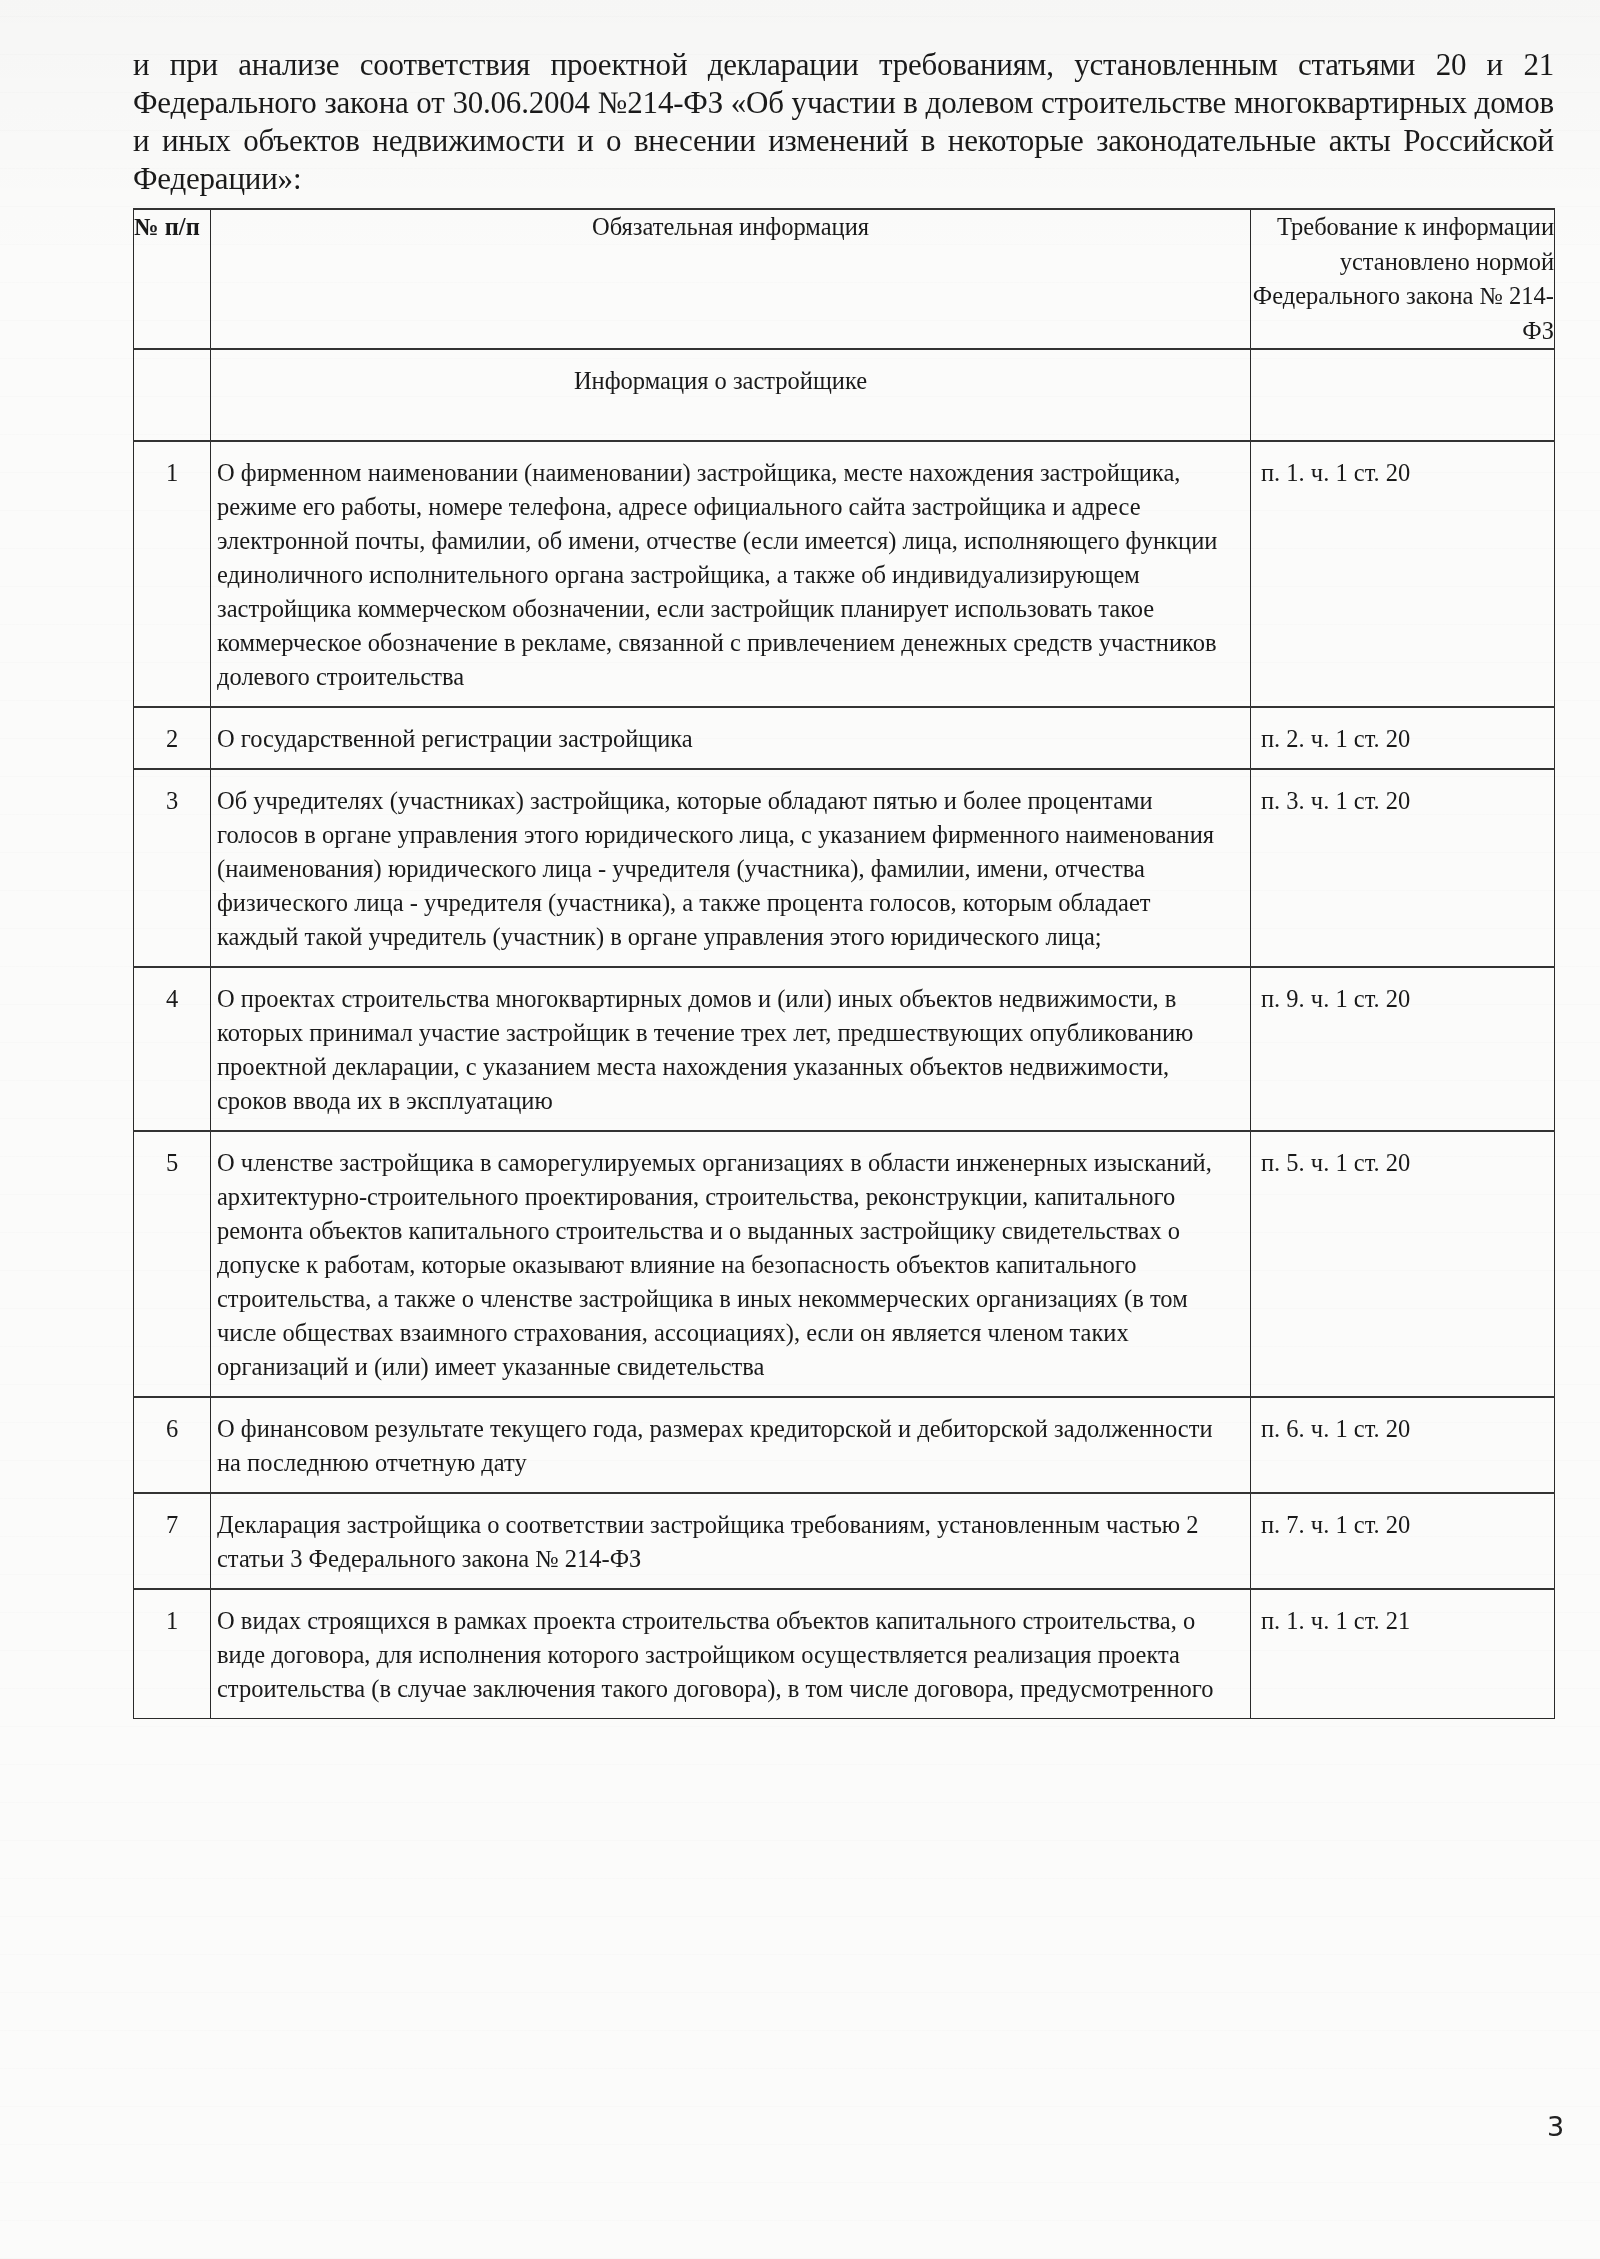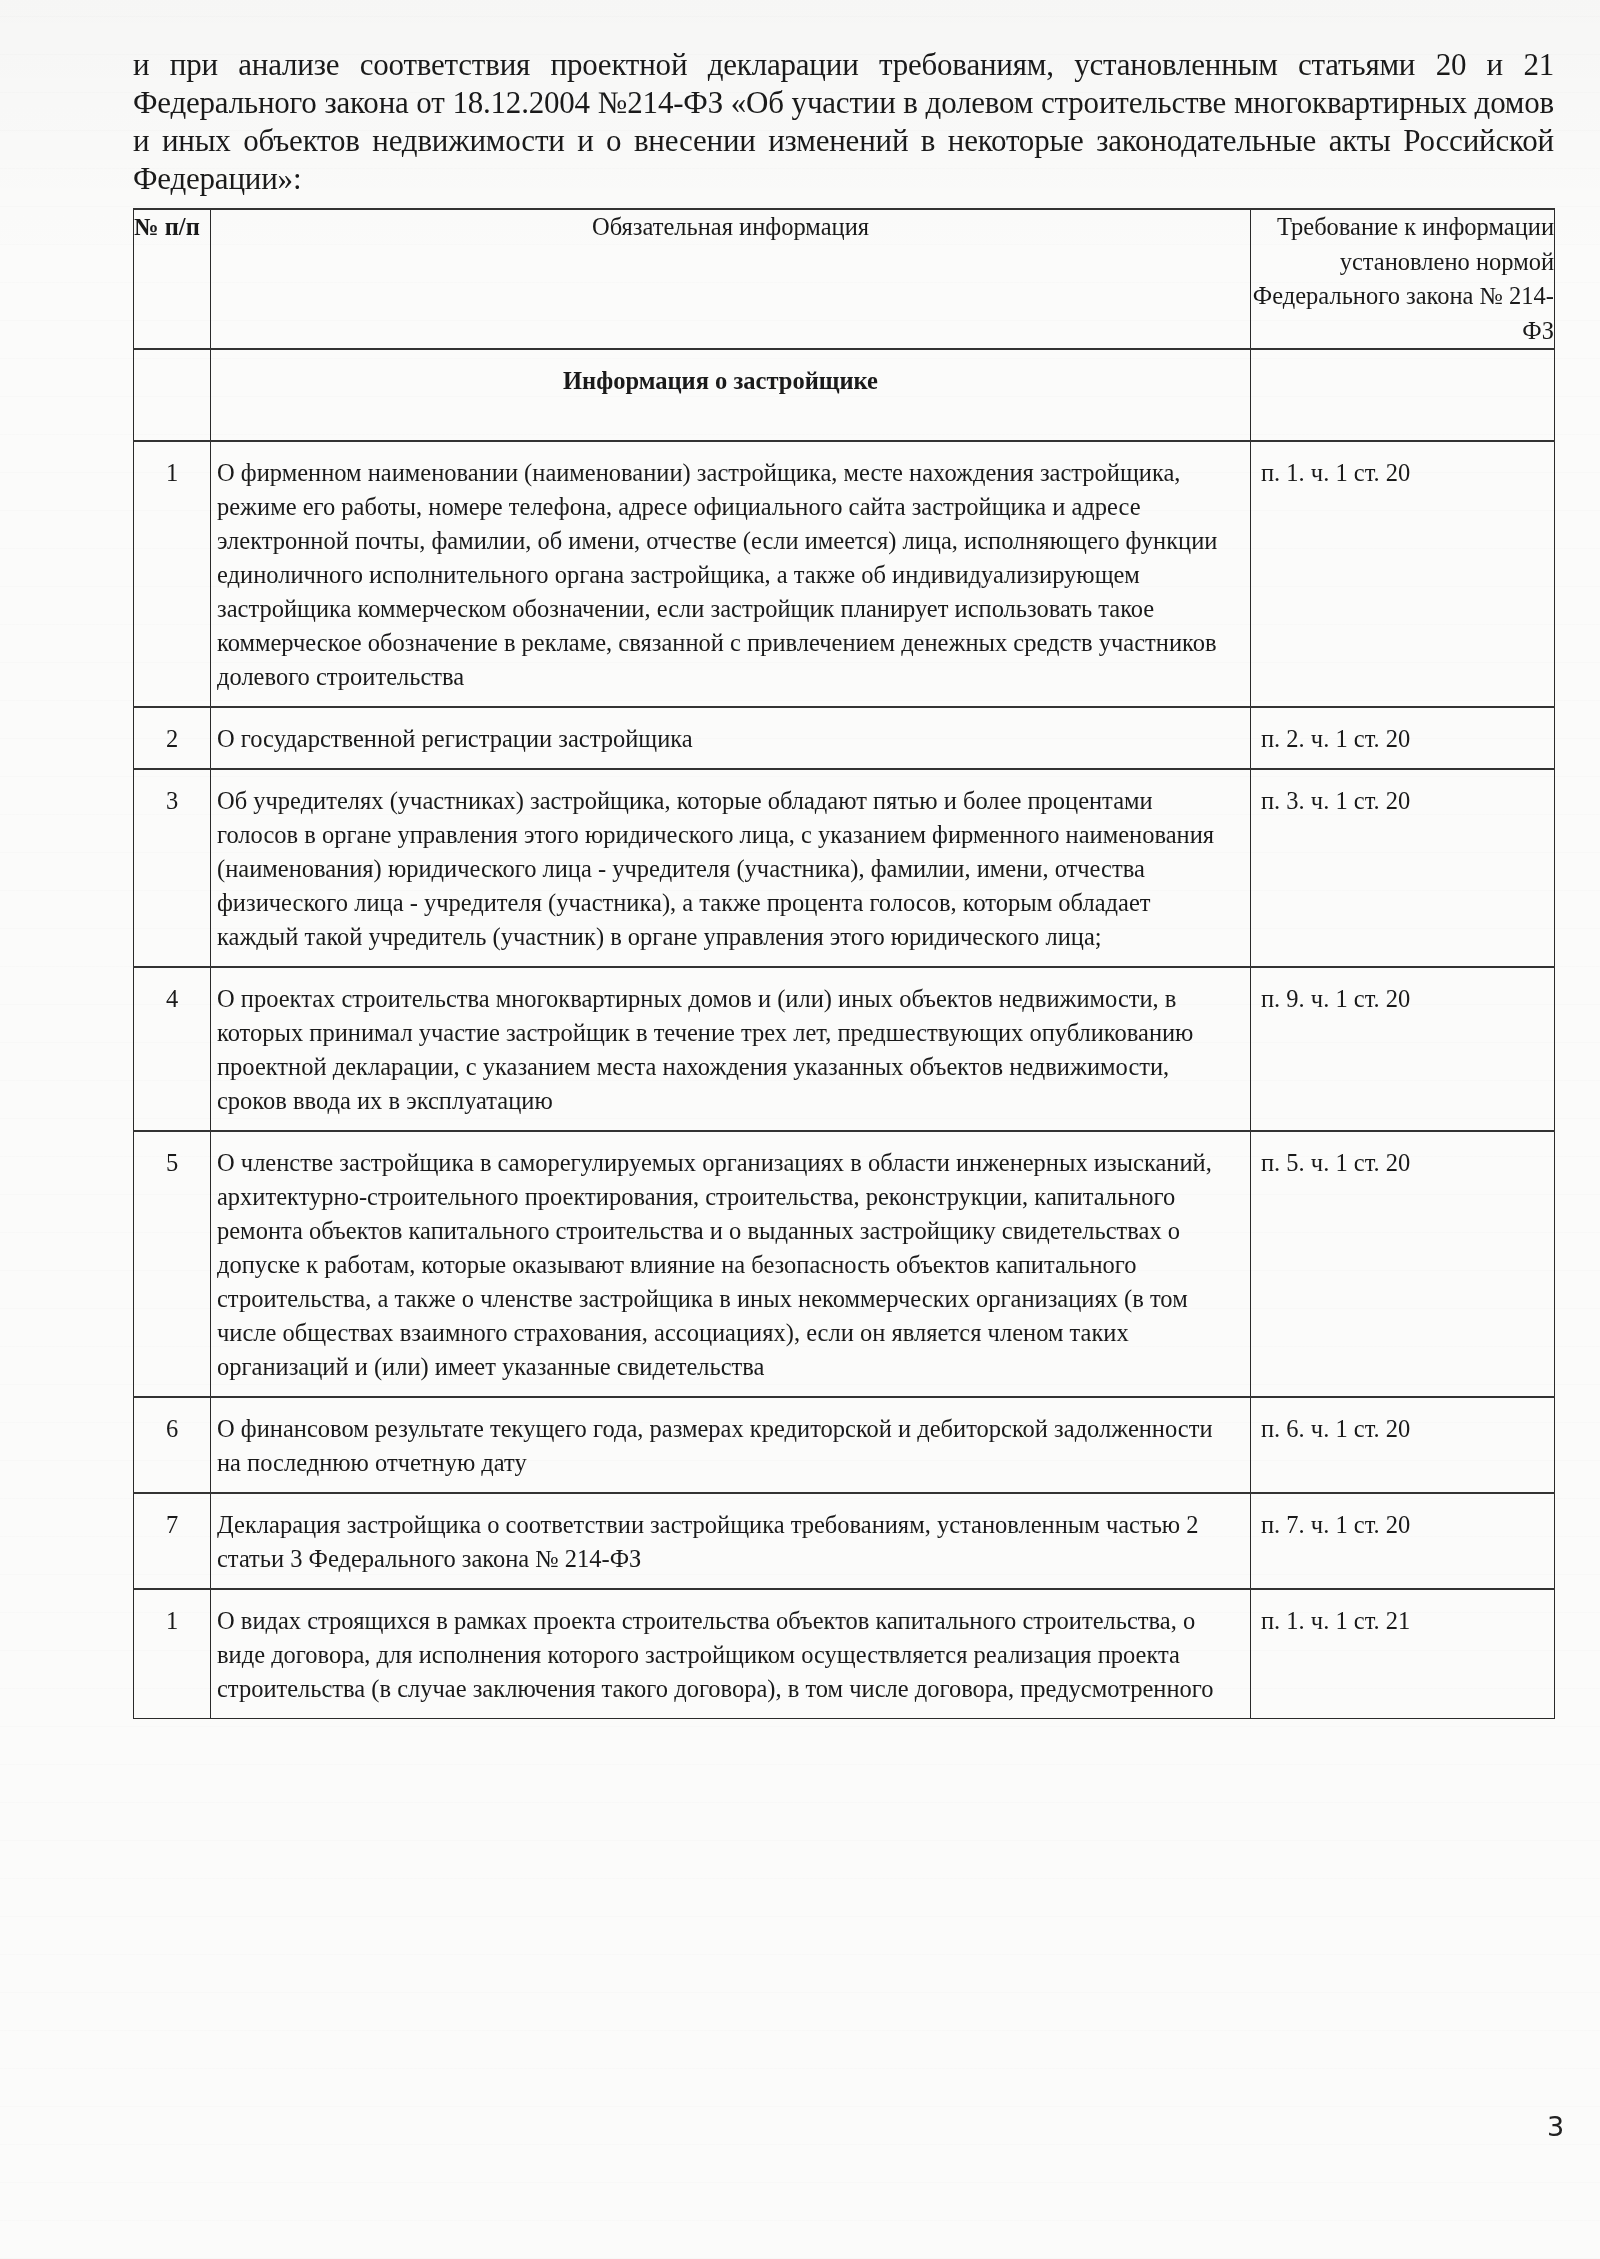--- a/index.html
+++ b/index.html
@@ -34,37 +34,37 @@
   col.c2 { width: 1040px; }
   col.c3 { width: 304px; }
   .h-num {
     font-weight: bold; text-align: left; font-size: 24.5px; line-height: 34px;
     padding-top: 22px;
   }
   .h-info { font-weight: normal; text-align: center; padding-top: 22px; }
   .h-req { font-weight: normal; text-align: right; padding: 20px 4px 14px 4px; line-height: 34.5px; }
   .section td { height: 76px; }
   .section .sec-title {
-    font-weight: bold; text-align: center; padding-top: 14px; padding-right: 20px;
+    font-weight: normal; text-align: center; padding-top: 14px; padding-right: 20px;
   }
   .num { text-align: center; padding-top: 14px !important; }
   .text { padding: 14px 16px 12px 6px !important; }
   .ref { text-align: left; padding-top: 14px !important; padding-left: 10px !important; }
   .page-number {
     position: absolute; left: 1547px; top: 2111px;
     font-family: "DejaVu Sans", sans-serif; font-size: 27px; color: #222;
   }
 </style>
 </head>
 <body>
 
 <div class="page-bg"></div>
 
 <div class="intro">
-  <p>и при анализе соответствия проектной декларации требованиям, установленным статьями 20 и 21 Федерального закона от 18.12.2004 №214-ФЗ «Об участии в долевом строительстве многоквартирных домов и иных объектов недвижимости и о внесении изменений в некоторые законодательные акты Российской Федерации»:</p>
+  <p>и при анализе соответствия проектной декларации требованиям, установленным статьями 20 и 21 Федерального закона от 30.06.2004 №214-ФЗ «Об участии в долевом строительстве многоквартирных домов и иных объектов недвижимости и о внесении изменений в некоторые законодательные акты Российской Федерации»:</p>
 </div>
 
 <table class="req">
   <colgroup>
       <col class="c1">
       <col class="c2">
       <col class="c3">
     </colgroup>
   <thead>
     <tr>

